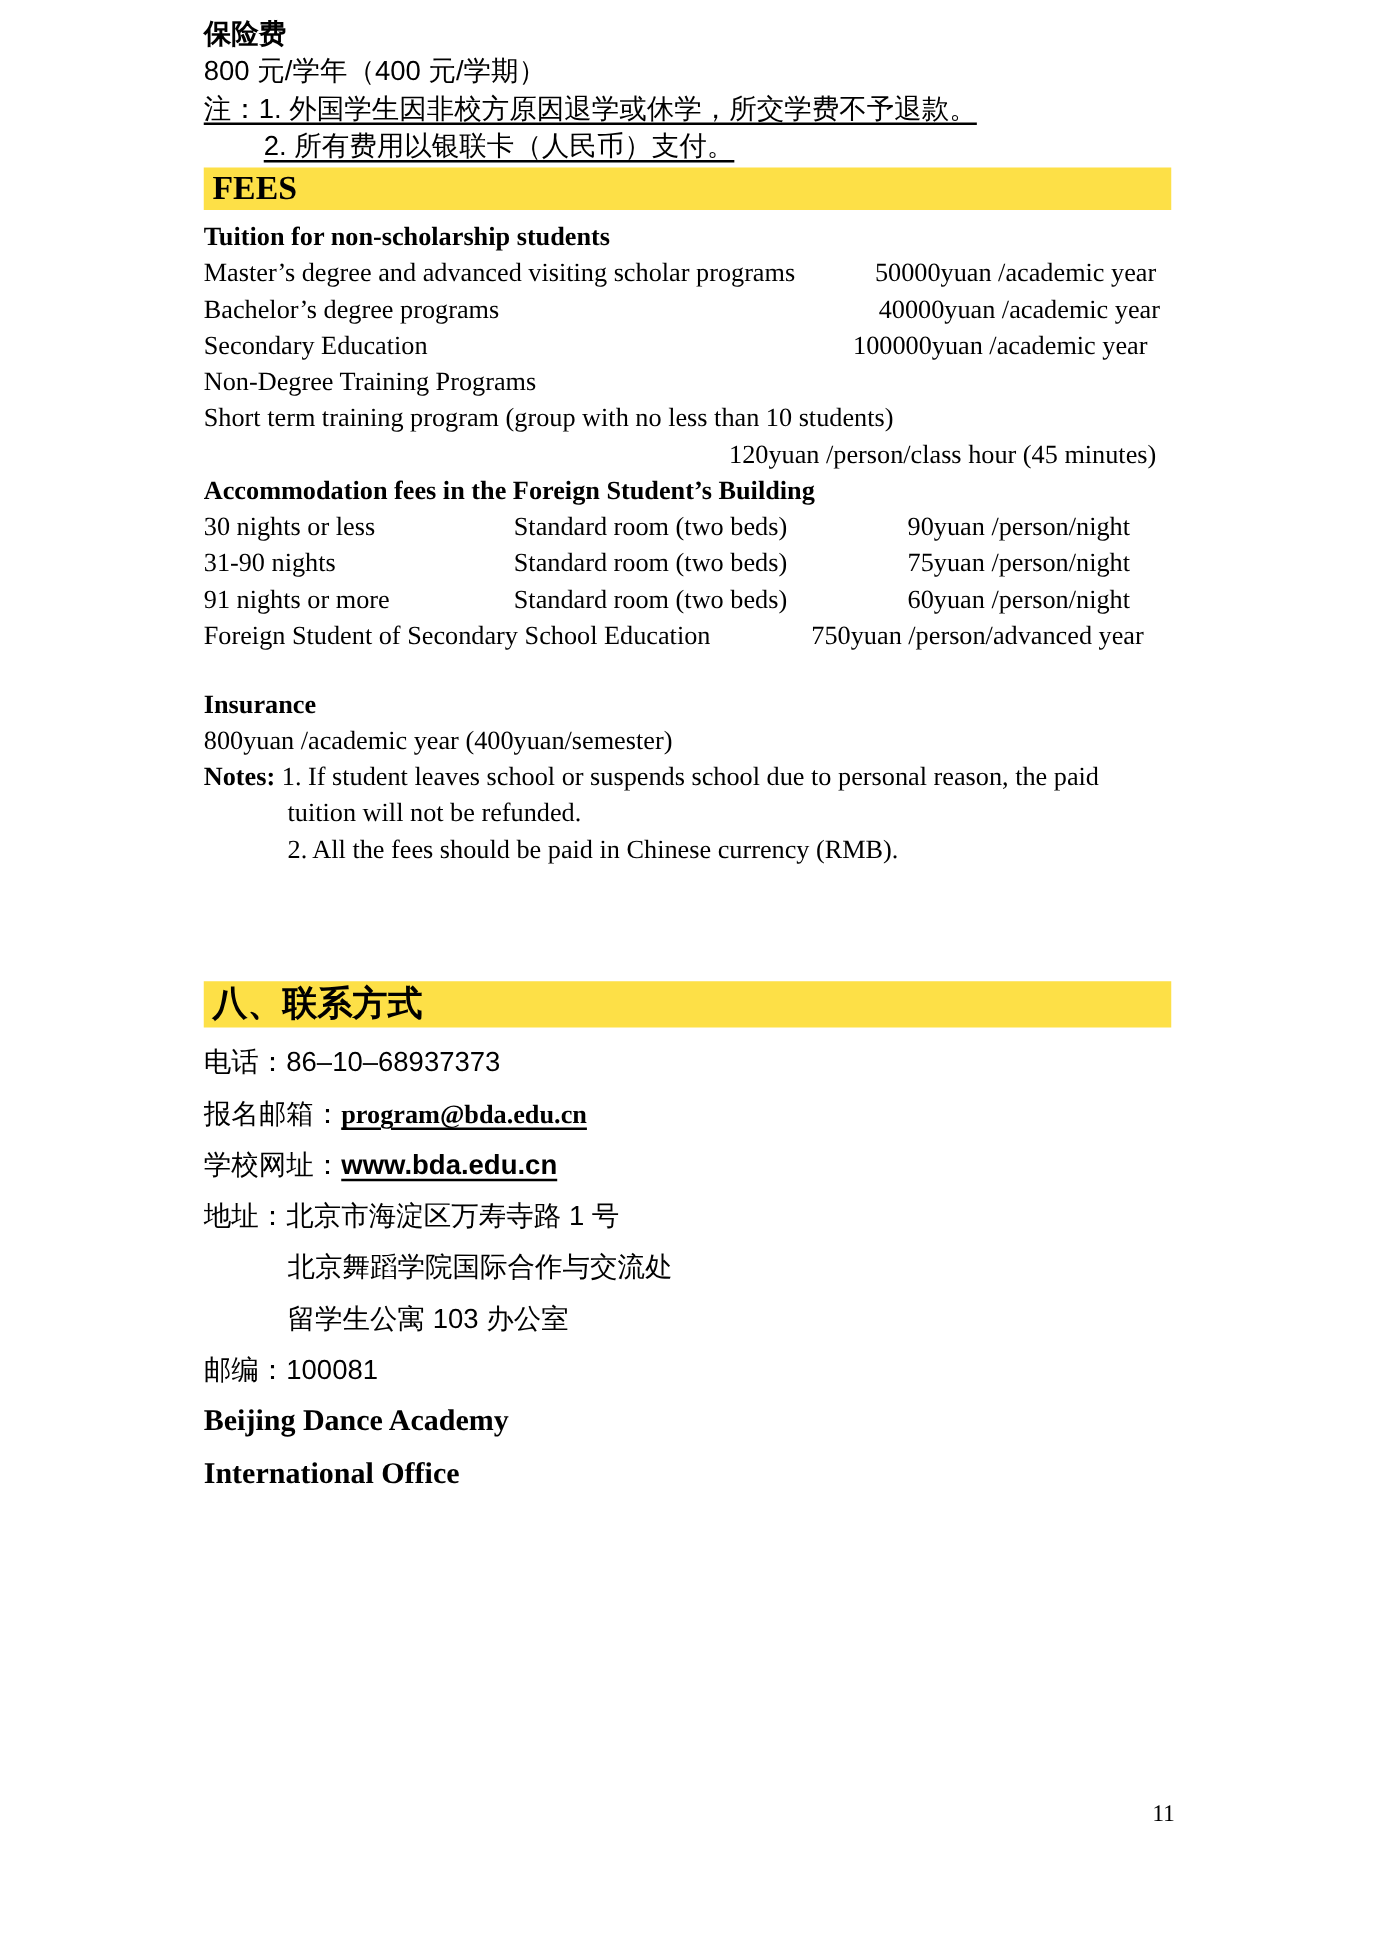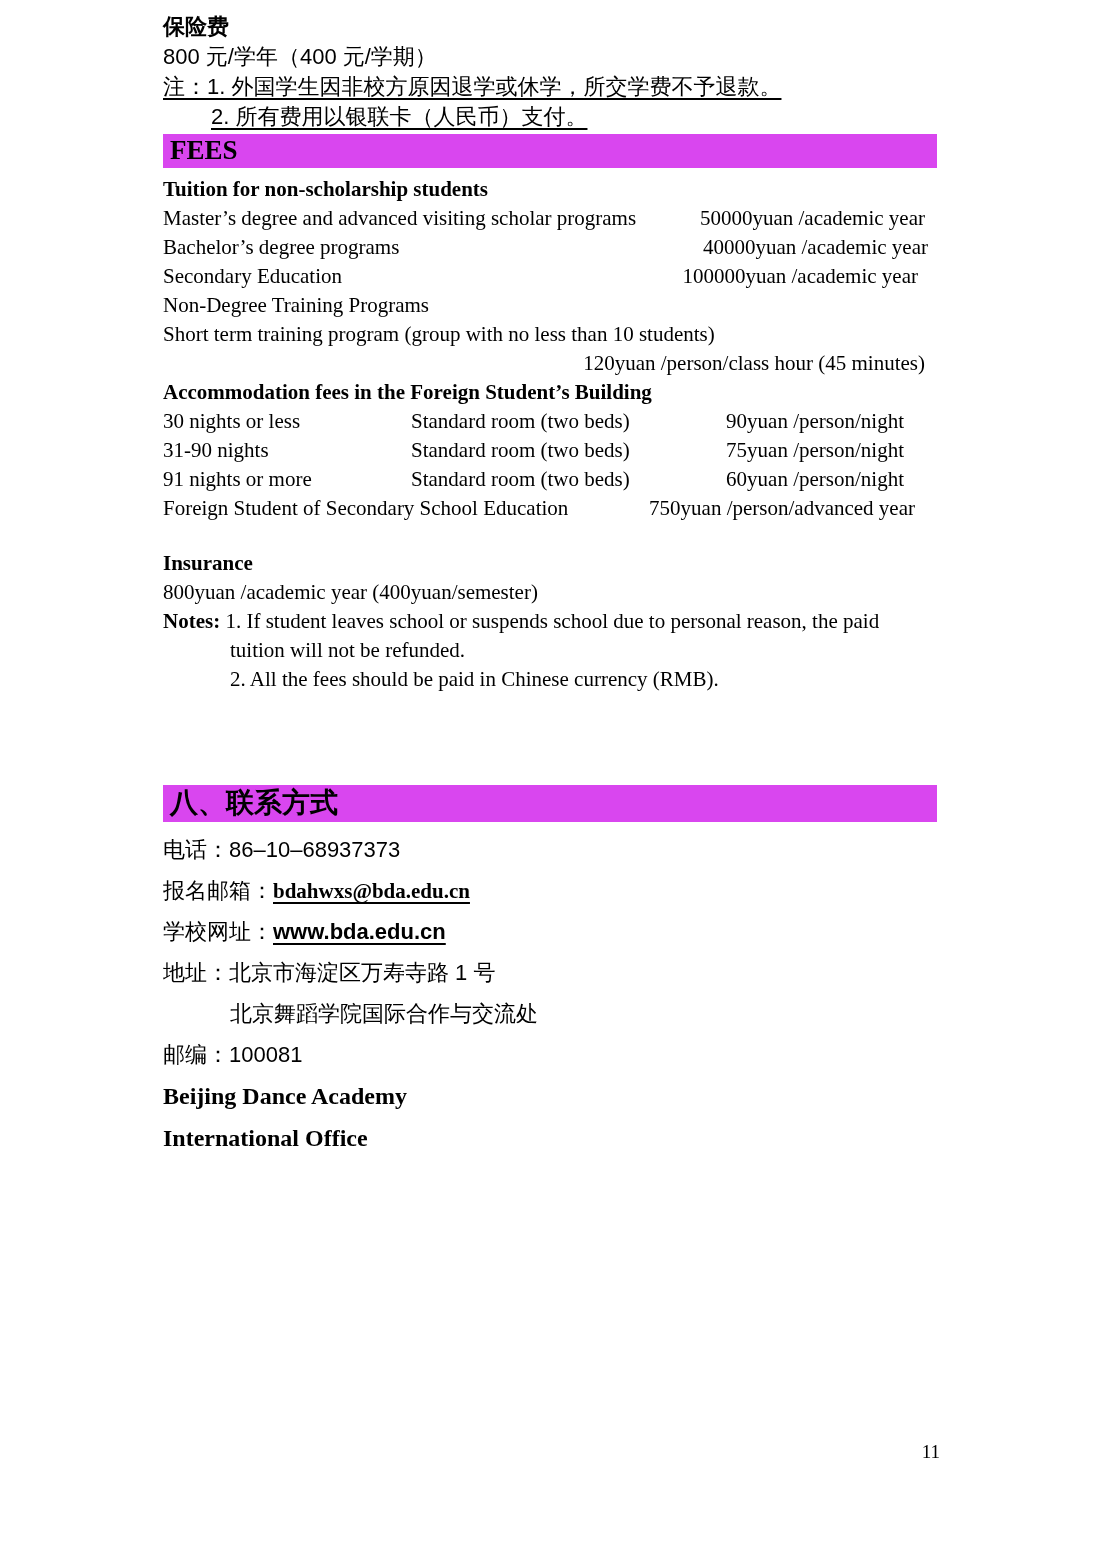--- a/index.html
+++ b/index.html
@@ -30,21 +30,21 @@
     line-height: 29px;
     margin: 0;
     white-space: nowrap;
   }
   .b { font-weight: bold; }
   .u { text-decoration: underline; text-underline-offset: 4px; }
   .indent48 { padding-left: 48px; }
   .indent67 { padding-left: 67px; }
 
   .bar {
-    background: #d946ef;
+    background: #fde047;
     margin: 0;
     white-space: nowrap;
   }
   .bar-fees, .bar-contact-en {
     font-family: "Liberation Serif", serif;
     font-weight: bold;
     font-size: 27px;
     line-height: 29px;
     padding: 2px 0 3px 7px;
   }
@@ -154,29 +154,30 @@
   <p class="en"><span class="b">Notes:</span> <span>1. If student leaves school or suspends school due to personal reason, the paid</span></p>
   <p class="en indent67">tuition will not be refunded.</p>
   <p class="en indent67">2. All the fees should be paid in Chinese currency (RMB).</p>
 
   <div class="bar bar-contact-cn">八、联系方式</div>
 
   <p class="cn contact contact-first">
     <span>电话：</span><span>86–10–68937373</span>
   </p>
   <p class="cn contact">
-    <span>报名邮箱：</span><a class="doclink en b u" href="#">bdahwxs@bda.edu.cn</a>
+    <span>报名邮箱：</span><a class="doclink en b u" href="#">program@bda.edu.cn</a>
   </p>
   <p class="cn contact">
     <span>学校网址：</span><a class="doclink cn b u" href="#">www.bda.edu.cn</a>
   </p>
   <p class="cn contact">
     <span>地址：</span><span>北京市海淀区万寿寺路 1 号</span>
   </p>
   <p class="cn contact indent67">北京舞蹈学院国际合作与交流处</p>
+  <p class="cn contact indent67">留学生公寓 103 办公室</p>
   <p class="cn contact">
     <span>邮编：</span><span>100081</span>
   </p>
 
   <p class="en b academy">Beijing Dance Academy</p>
   <p class="en b office">International Office</p>
 
 </div>
 
 <div class="pagenum">11</div>

